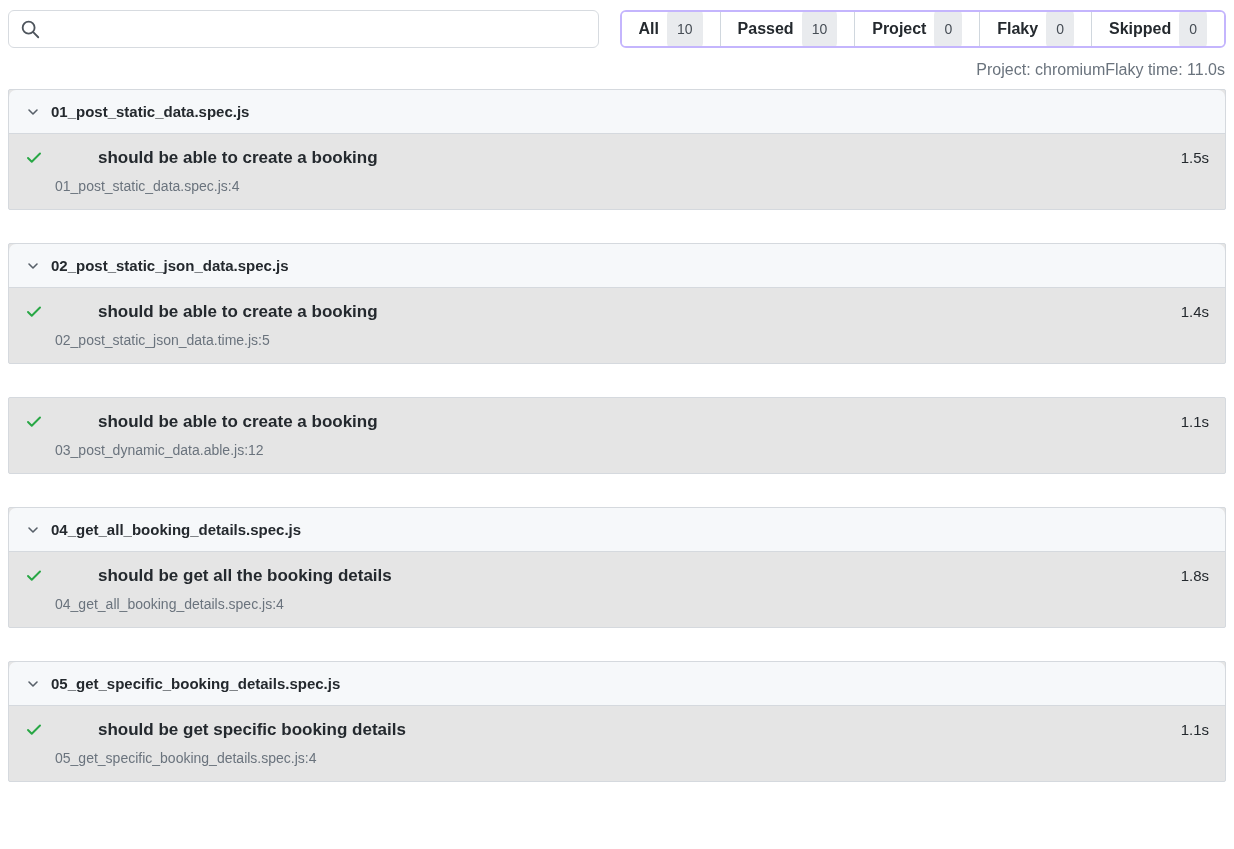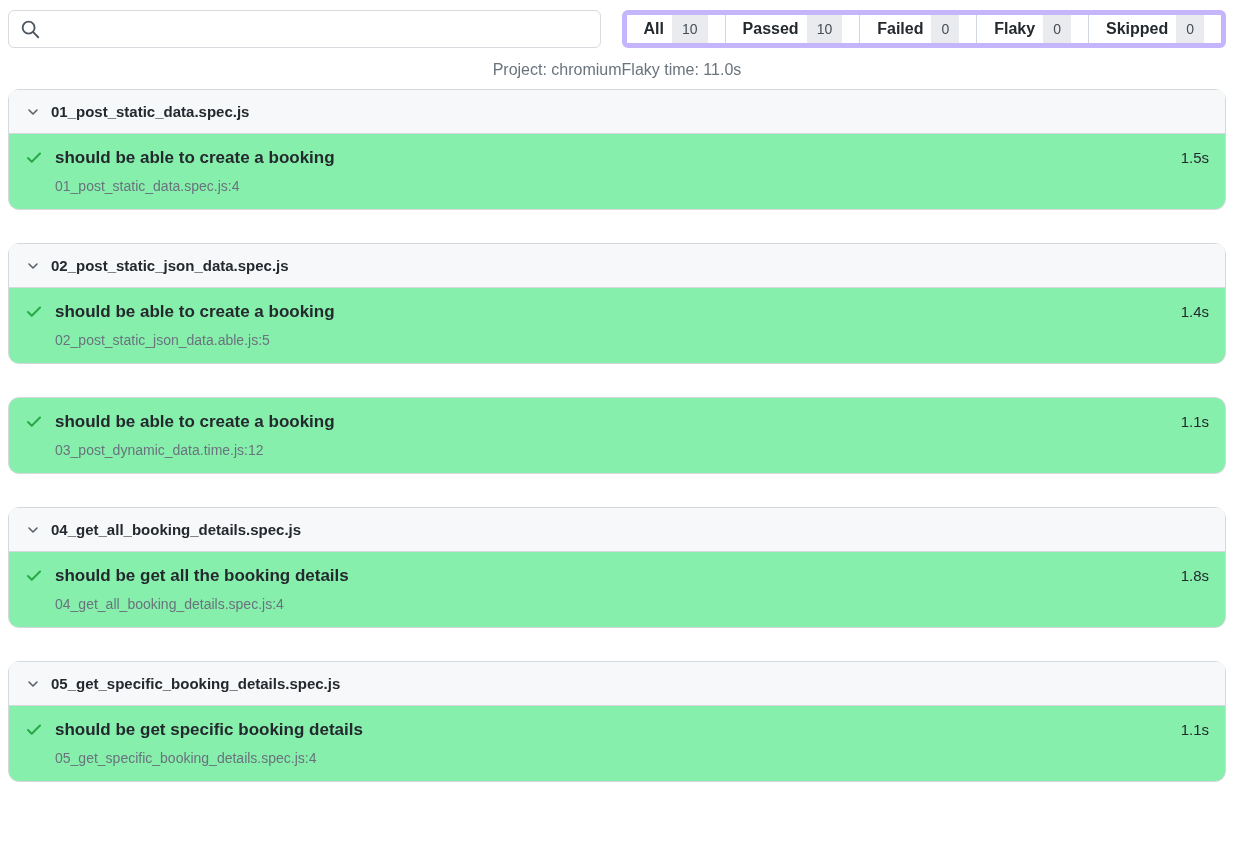--- a/index.html
+++ b/index.html
@@ -31,21 +31,21 @@
   }
   .search-icon {
     position: absolute;
     left: 11px; top: 8px;
     width: 22px; height: 22px;
     color: #4d545c;
     pointer-events: none;
   }
   .tab-group {
     display: flex;
-    border: 5px solid #c4b5fd;
+    border: 2px solid #c4b5fd;
     border-radius: 6px;
     height: 38px;
     overflow: hidden;
     background: #fff;
   }
   .tab {
     display: flex;
     align-items: center;
     padding: 0 17px;
     cursor: pointer;
@@ -65,33 +65,33 @@
     color: #464d55;
     border-radius: 11px;
     padding: 16px 10px;
     font-size: 14px;
     line-height: 16px;
   }
 
   
   .subheader {
     display: flex;
-    justify-content: center;
+    justify-content: flex-end;
     align-items: baseline;
     margin: 13px 0 10px 0;
     padding: 0 1px;
   }
   .muted { color: #6a737d; font-size: 16px; }
 
   
   .card {
     border: 1px solid #d5d9de;
-    border-radius: 11px;
+    border-radius: 2px;
     margin-bottom: 33px;
-    background: #86efac;
+    background: #e5e5e5;
   }
   .card-header {
     display: flex;
     align-items: center;
     background: #f6f8fa;
     border-bottom: 1px solid #d5d9de;
     border-radius: 7px 7px 0 0;
     padding: 13px 16px;
     cursor: pointer;
   }
@@ -101,21 +101,21 @@
     margin-right: 10px;
     flex: 0 0 auto;
     display: inline-flex;
   }
   .file-name {
     font-size: 15px;
     font-weight: 700;
     color: #24292e;
   }
   .test-row { padding: 12px 16px 13px 16px; cursor: pointer; }
-  .test-main { display: flex; align-items: center; }
+  .test-main { display: flex; align-items: center; gap: 43px; }
   .check-icon {
     width: 18px; height: 18px;
     color: #28a745;
     margin-right: 12px;
     flex: 0 0 auto;
     display: inline-flex;
   }
   .test-title {
     flex: 1;
     font-size: 17px;
@@ -158,21 +158,21 @@
     <div class="tab-group">
       <div class="tab">
         <span class="tab-label">All</span>
         <span class="tab-count">10</span>
       </div>
       <div class="tab">
         <span class="tab-label">Passed</span>
         <span class="tab-count">10</span>
       </div>
       <div class="tab">
-        <span class="tab-label">Failed</span>
+        <span class="tab-label">Project</span>
         <span class="tab-count">0</span>
       </div>
       <div class="tab">
         <span class="tab-label">Flaky</span>
         <span class="tab-count">0</span>
       </div>
       <div class="tab">
         <span class="tab-label">Skipped</span>
         <span class="tab-count">0</span>
       </div>
@@ -219,36 +219,36 @@
     <div class="test-row">
       <div class="test-main">
         <span class="check-icon">
           <svg viewBox="0 0 24 24" fill="none" stroke="currentColor" stroke-width="2.6" stroke-linecap="round" stroke-linejoin="round" width="18" height="18">
               <polyline points="20 6 9 17 4 12"></polyline>
             </svg>
         </span>
         <span class="test-title">should be able to create a booking</span>
         <span class="duration">1.4s</span>
       </div>
-      <a class="location">02_post_static_json_data.able.js:5</a>
+      <a class="location">02_post_static_json_data.time.js:5</a>
     </div>
   </section>
 
   <section class="card">
     <div class="test-row">
       <div class="test-main">
         <span class="check-icon">
           <svg viewBox="0 0 24 24" fill="none" stroke="currentColor" stroke-width="2.6" stroke-linecap="round" stroke-linejoin="round" width="18" height="18">
               <polyline points="20 6 9 17 4 12"></polyline>
             </svg>
         </span>
         <span class="test-title">should be able to create a booking</span>
         <span class="duration">1.1s</span>
       </div>
-      <a class="location">03_post_dynamic_data.time.js:12</a>
+      <a class="location">03_post_dynamic_data.able.js:12</a>
     </div>
   </section>
 
   <section class="card">
     <header class="card-header">
       <span class="chevron">
         <svg viewBox="0 0 24 24" fill="none" stroke="currentColor" stroke-width="2.4" stroke-linecap="round" stroke-linejoin="round" width="16" height="16">
             <polyline points="6 9 12 15 18 9"></polyline>
           </svg>
       </span>

